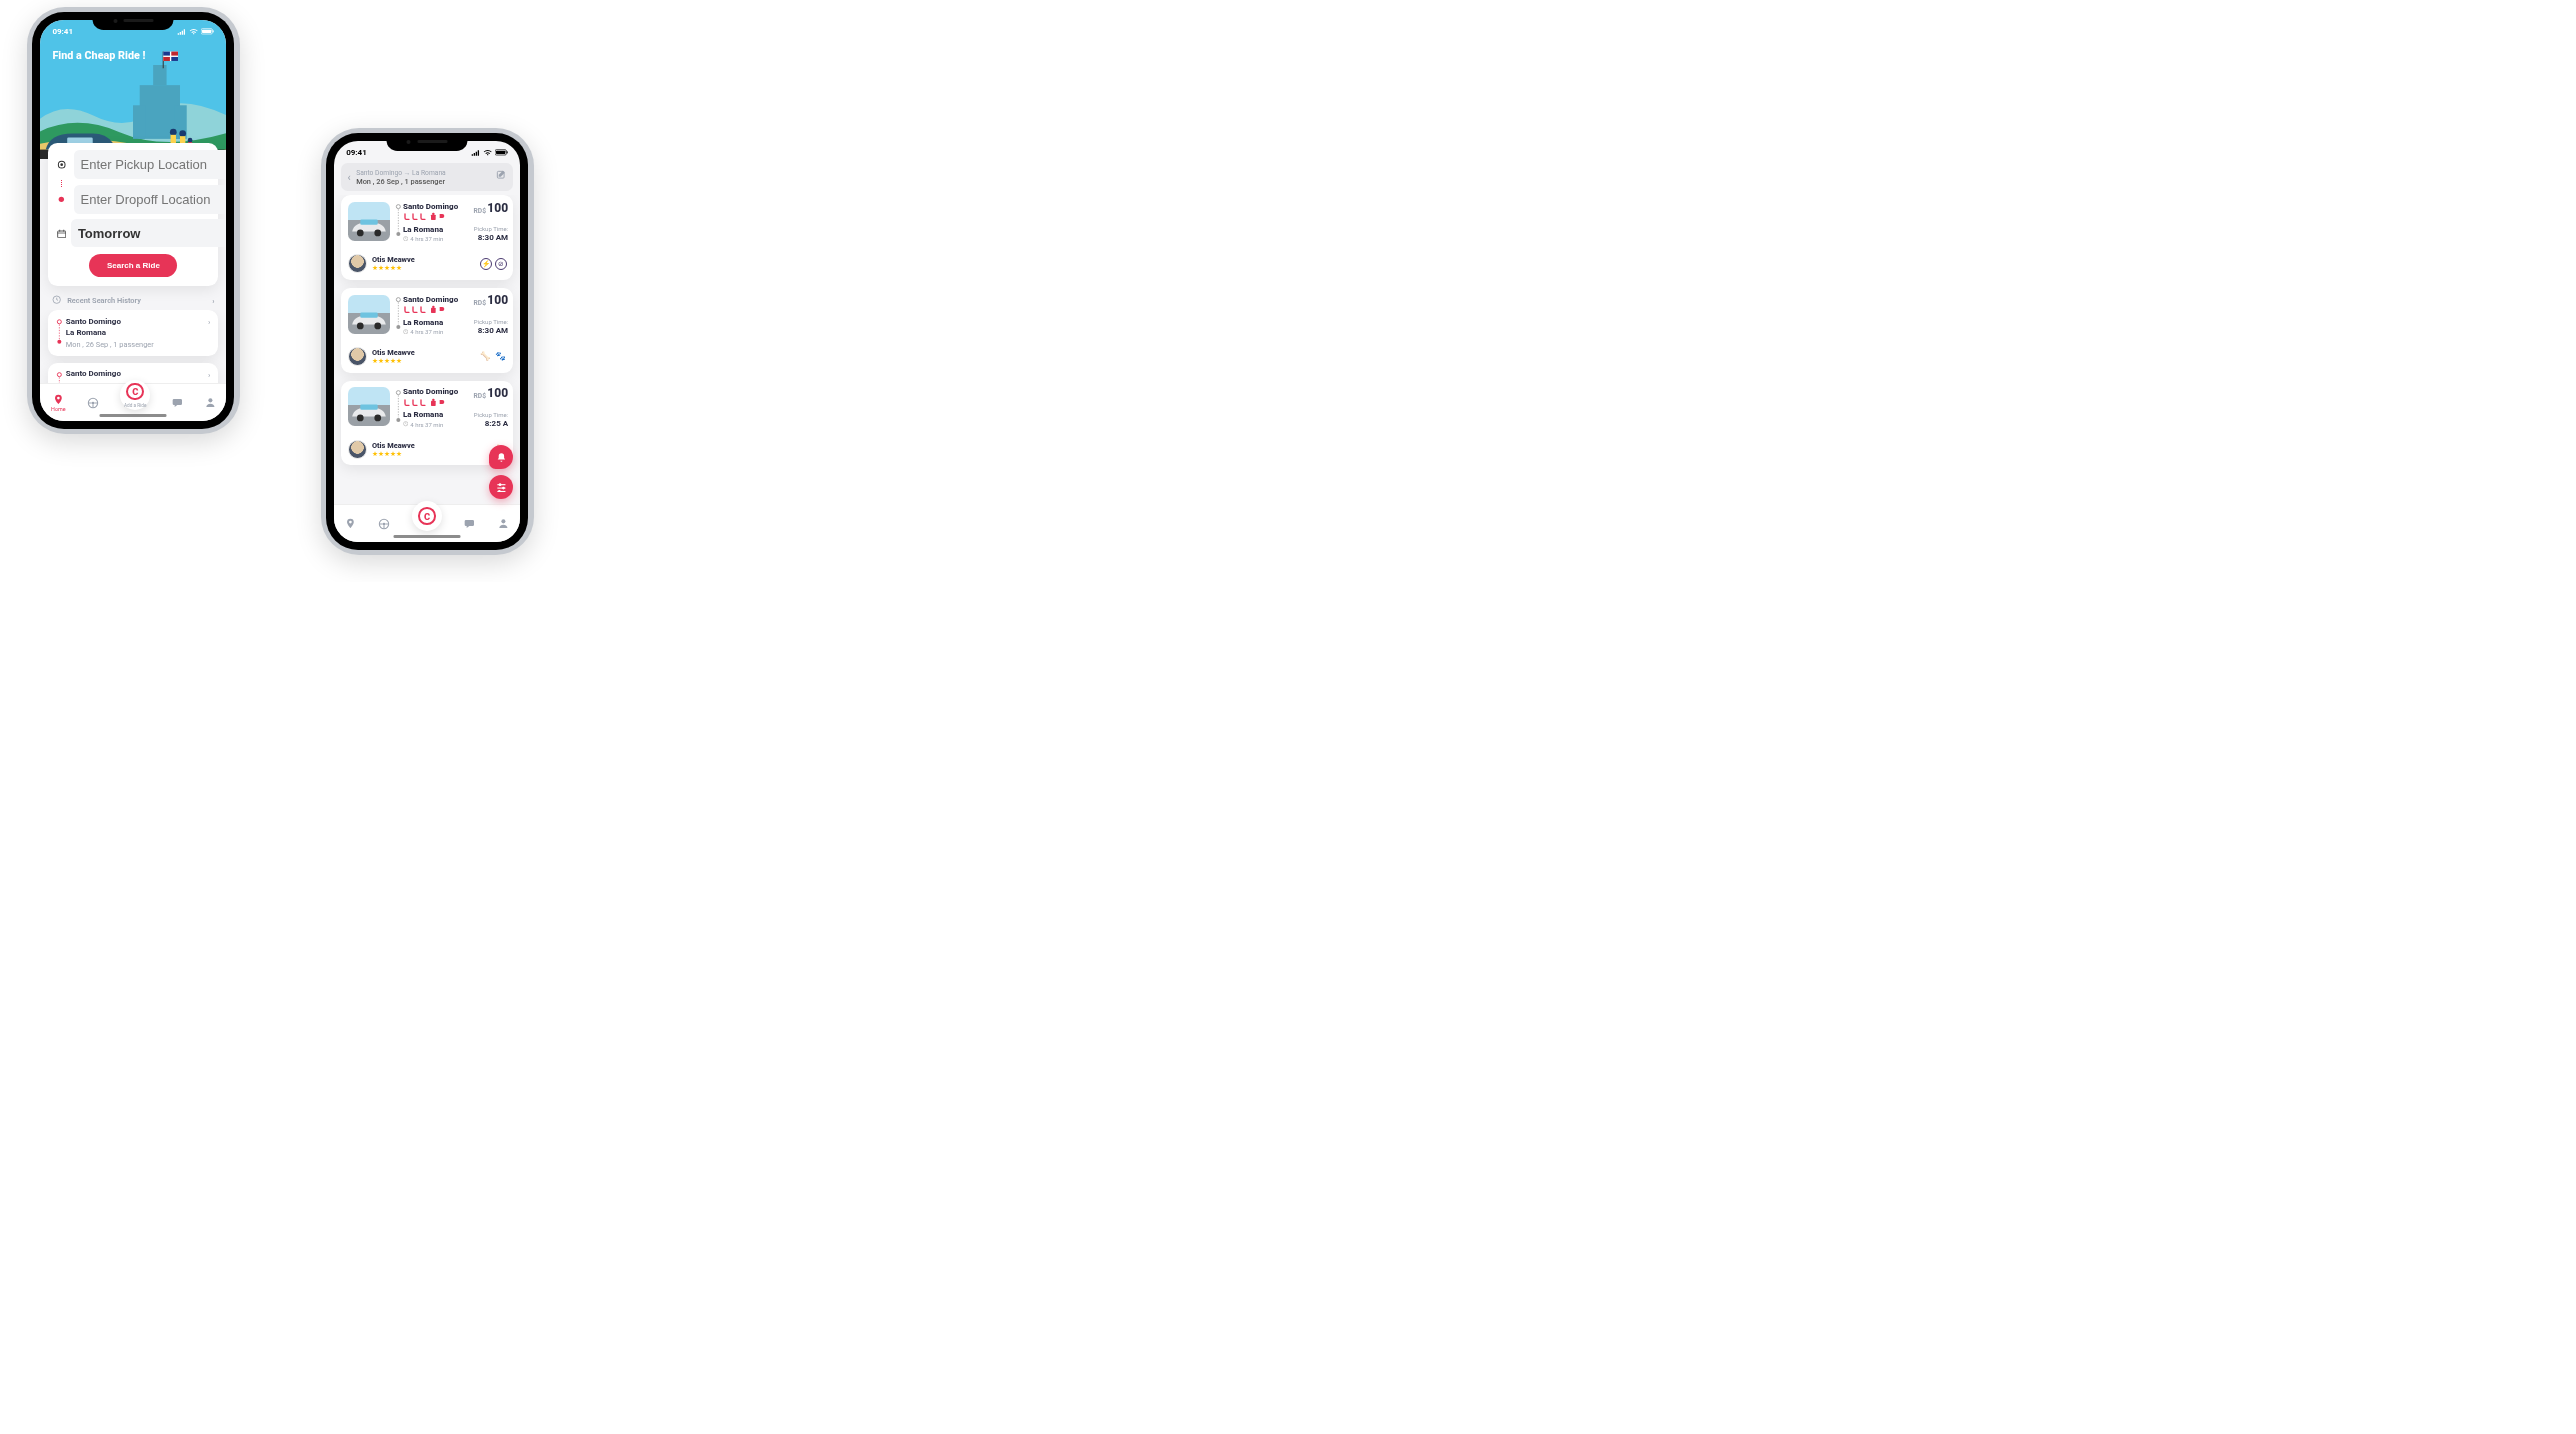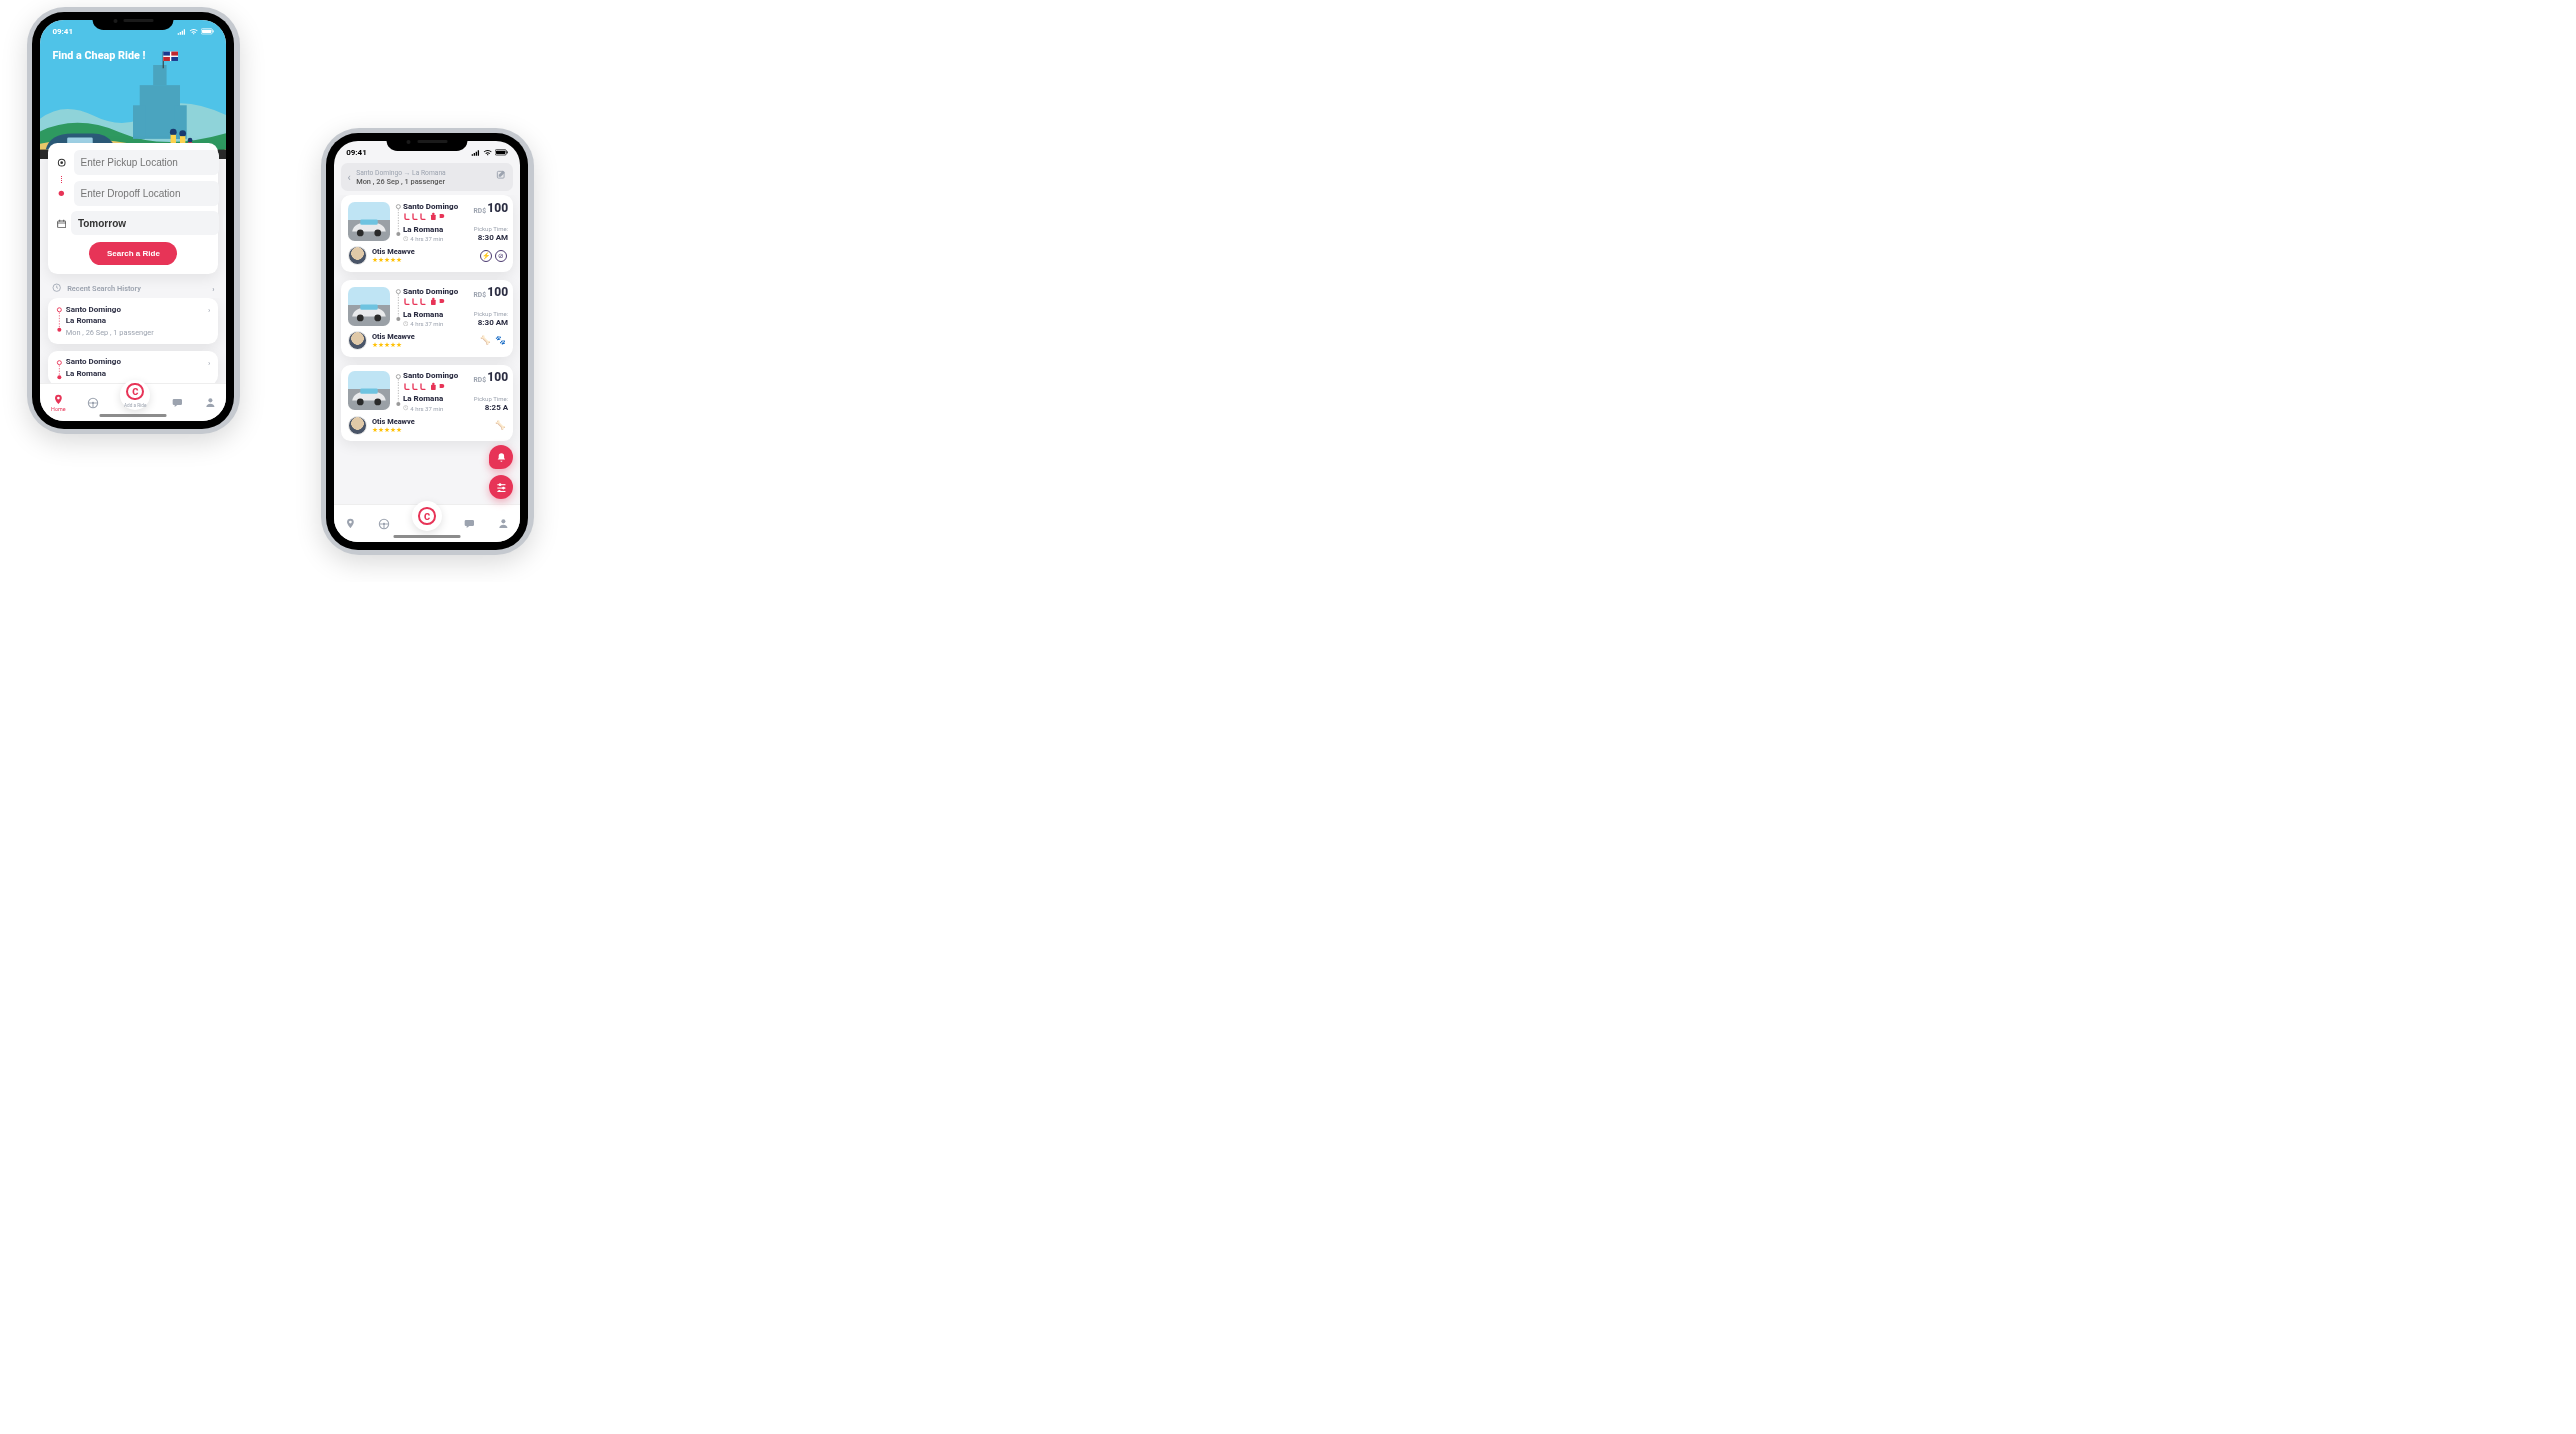--- a/index.html
+++ b/index.html
@@ -111,21 +111,21 @@
     gap: 6.7px;
     margin-bottom: 5.4px;
   }
   .loc-icon { width: 10.8px; flex:0 0 10.8px; display:flex; justify-content:center; }
   .input {
     flex: 1;
     background: #f3f4f6;
     border: none;
     border-radius: 5.4px;
     padding: 6.7px 6.7px;
-    font-size: 10px;
+    font-size: 13px;
     color: #6b7280;
   }
   .date-row { display:flex; gap:4px; align-items:center; }
   .date-input { flex:1; }
   .passenger {
     display:flex; align-items:center; gap:4px;
     background:#f3f4f6; border-radius:5.4px; padding:5.4px 5.4px;
   }
   .passenger span { font-size:8px; font-weight:600; color:var(--text);}
   .search-btn {
@@ -227,21 +227,21 @@
   .seats-row{padding-left:8px;margin:1.3px 0;color:var(--accent);font-size:9.4px;letter-spacing:0.7px;}
   .dest{font-size:8px;font-weight:800;color:var(--text);padding-left:8px;}
   .dur{font-size:6px;color:var(--muted);padding-left:8px;display:flex;align-items:center;gap:2px;margin-top:1.3px;}
   .price{
     position:absolute;right:5.4px;top:5.4px;font-size:12px;font-weight:800;color:var(--text);
     display:flex;align-items:flex-end;gap:1.3px;
   }
   .price .cur{font-size:6.7px;color:var(--muted);font-weight:700;}
   .pickup-lbl{position:absolute;right:5.4px;top:30px;font-size:6px;color:var(--muted);}
   .pickup-val{position:absolute;right:5.4px;top:38px;font-size:8px;font-weight:700;color:var(--text);}
-  .driver-row{display:flex;align-items:center;gap:5.4px;margin-top:4px;justify-content:center;}
+  .driver-row{display:flex;align-items:center;gap:5.4px;margin-top:12px;justify-content:center;}
   .avatar{width:19px;height:19px;border-radius:50%;background:radial-gradient(circle at 50% 38%, #e0c9a8 45%, #4a5568 48%);border:0.7px solid #e5e5e5;}
   .driver-name{font-size:7.4px;font-weight:800;color:var(--text);}
   .stars{color:var(--star);font-size:6.7px;}
   .badges{margin-left:auto;display:flex;gap:2.7px;}
   .badge{width:12px;height:12px;border-radius:50%;border:1px solid #4b3a70;display:flex;align-items:center;justify-content:center;font-size:6.7px;color:#4b3a70;}
   .badge.paw{border:none;font-size:8.7px;color:#333;}
 
   .fab{
     position:absolute;right:6.7px;width:24px;height:24px;border-radius:50%;
     background:var(--accent);color:#fff;display:flex;align-items:center;justify-content:center;

